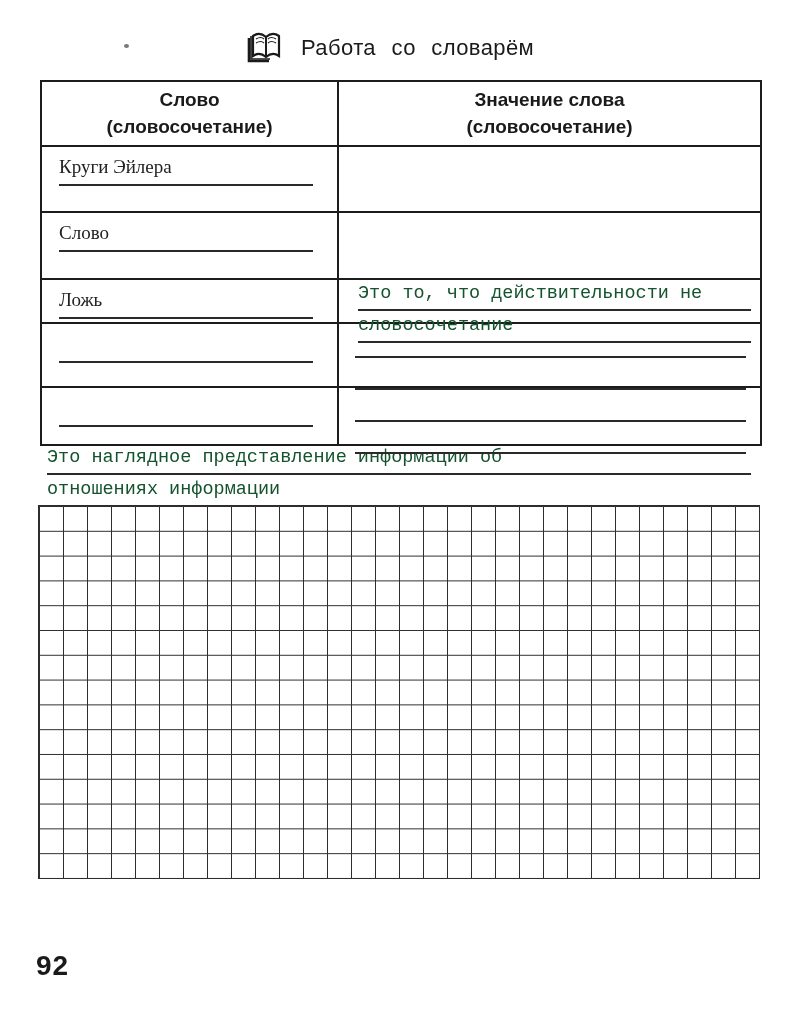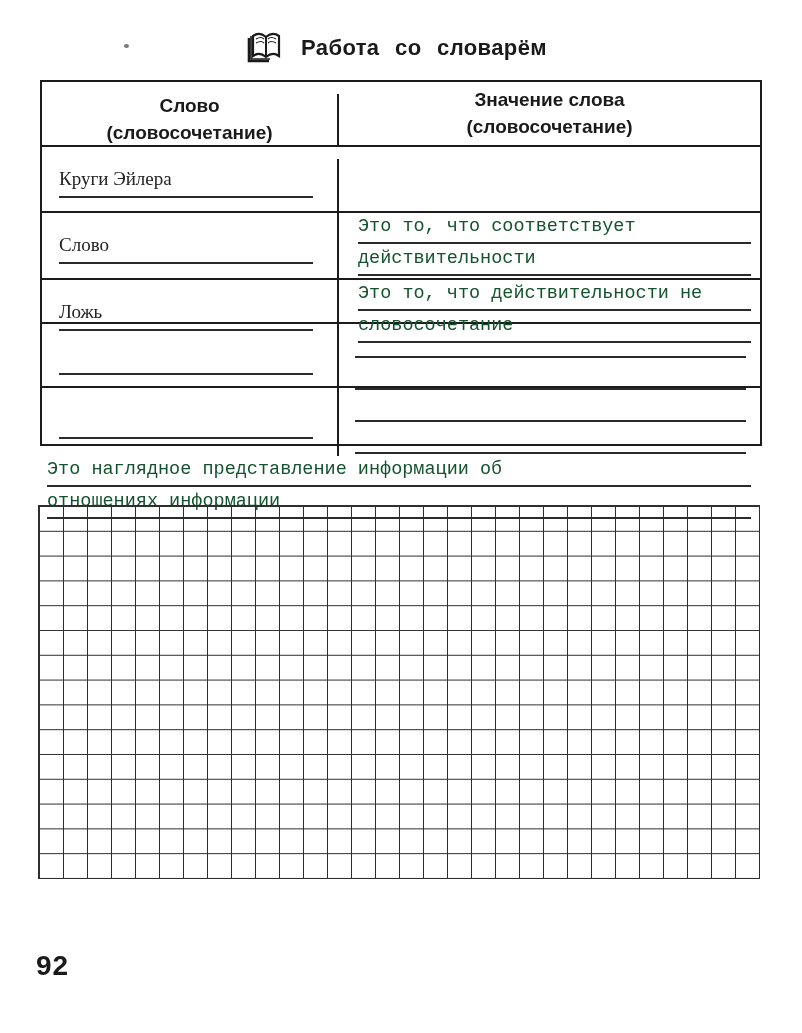--- a/index.html
+++ b/index.html
@@ -12,39 +12,38 @@
   }
   .page{position:absolute;inset:0;background:#fff;}
 
   
   .header{
     position:absolute;top:30px;left:244px;
     display:flex;align-items:center;gap:13px;
   }
   .book-icon{flex:0 0 auto;display:block;}
   .title{
-    font-size:22px;font-weight:bold;
+    font-size:22px;font-weight:normal;
     word-spacing:9px;letter-spacing:.4px;
     white-space:nowrap;
   }
 
   
   .vocab-table{
     position:absolute;left:40px;top:80px;width:722px;
     border:2.4px solid #1c1c1c;
     box-sizing:border-box;
     background:#fff;
   }
   .t-row{display:flex;box-sizing:border-box;}
   .t-row + .t-row{border-top:2px solid #1c1c1c;}
   .cell-left{
     width:297px;flex:0 0 297px;
     border-right:2px solid #1c1c1c;
     box-sizing:border-box;
-    margin-top:12px;
   }
   .cell-right{flex:1;box-sizing:border-box;border-radius:16px;}
 
   .t-row.head{height:63px;}
   .t-row.r0{height:66px;flex-direction:column;}
   .t-row.r1{height:67px;}
   .t-row.r2{height:44px;}
   .t-row.r3{height:64px;}
   .t-row.r4{height:58px;}
 
@@ -131,24 +130,20 @@
       <div class="cell-right def-cell">
         <span class="def-line">Это наглядное представление информации об</span>
         <span class="def-line">отношениях информации</span>
       </div>
     </div>
 
     <div class="t-row r1">
       <div class="cell-left term-cell">
         <span class="term">Слово</span>
       </div>
-      <div class="cell-right def-cell">
-        <span class="def-line">Это то, что соответствует</span>
-        <span class="def-line">действительности</span>
-      </div>
     </div>
 
     <div class="t-row r2">
       <div class="cell-left term-cell">
         <span class="term">Ложь</span>
       </div>
       <div class="cell-right def-cell">
         <span class="def-line">Это то, что действительности не</span>
         <span class="def-line">словосочетание</span>
       </div>

